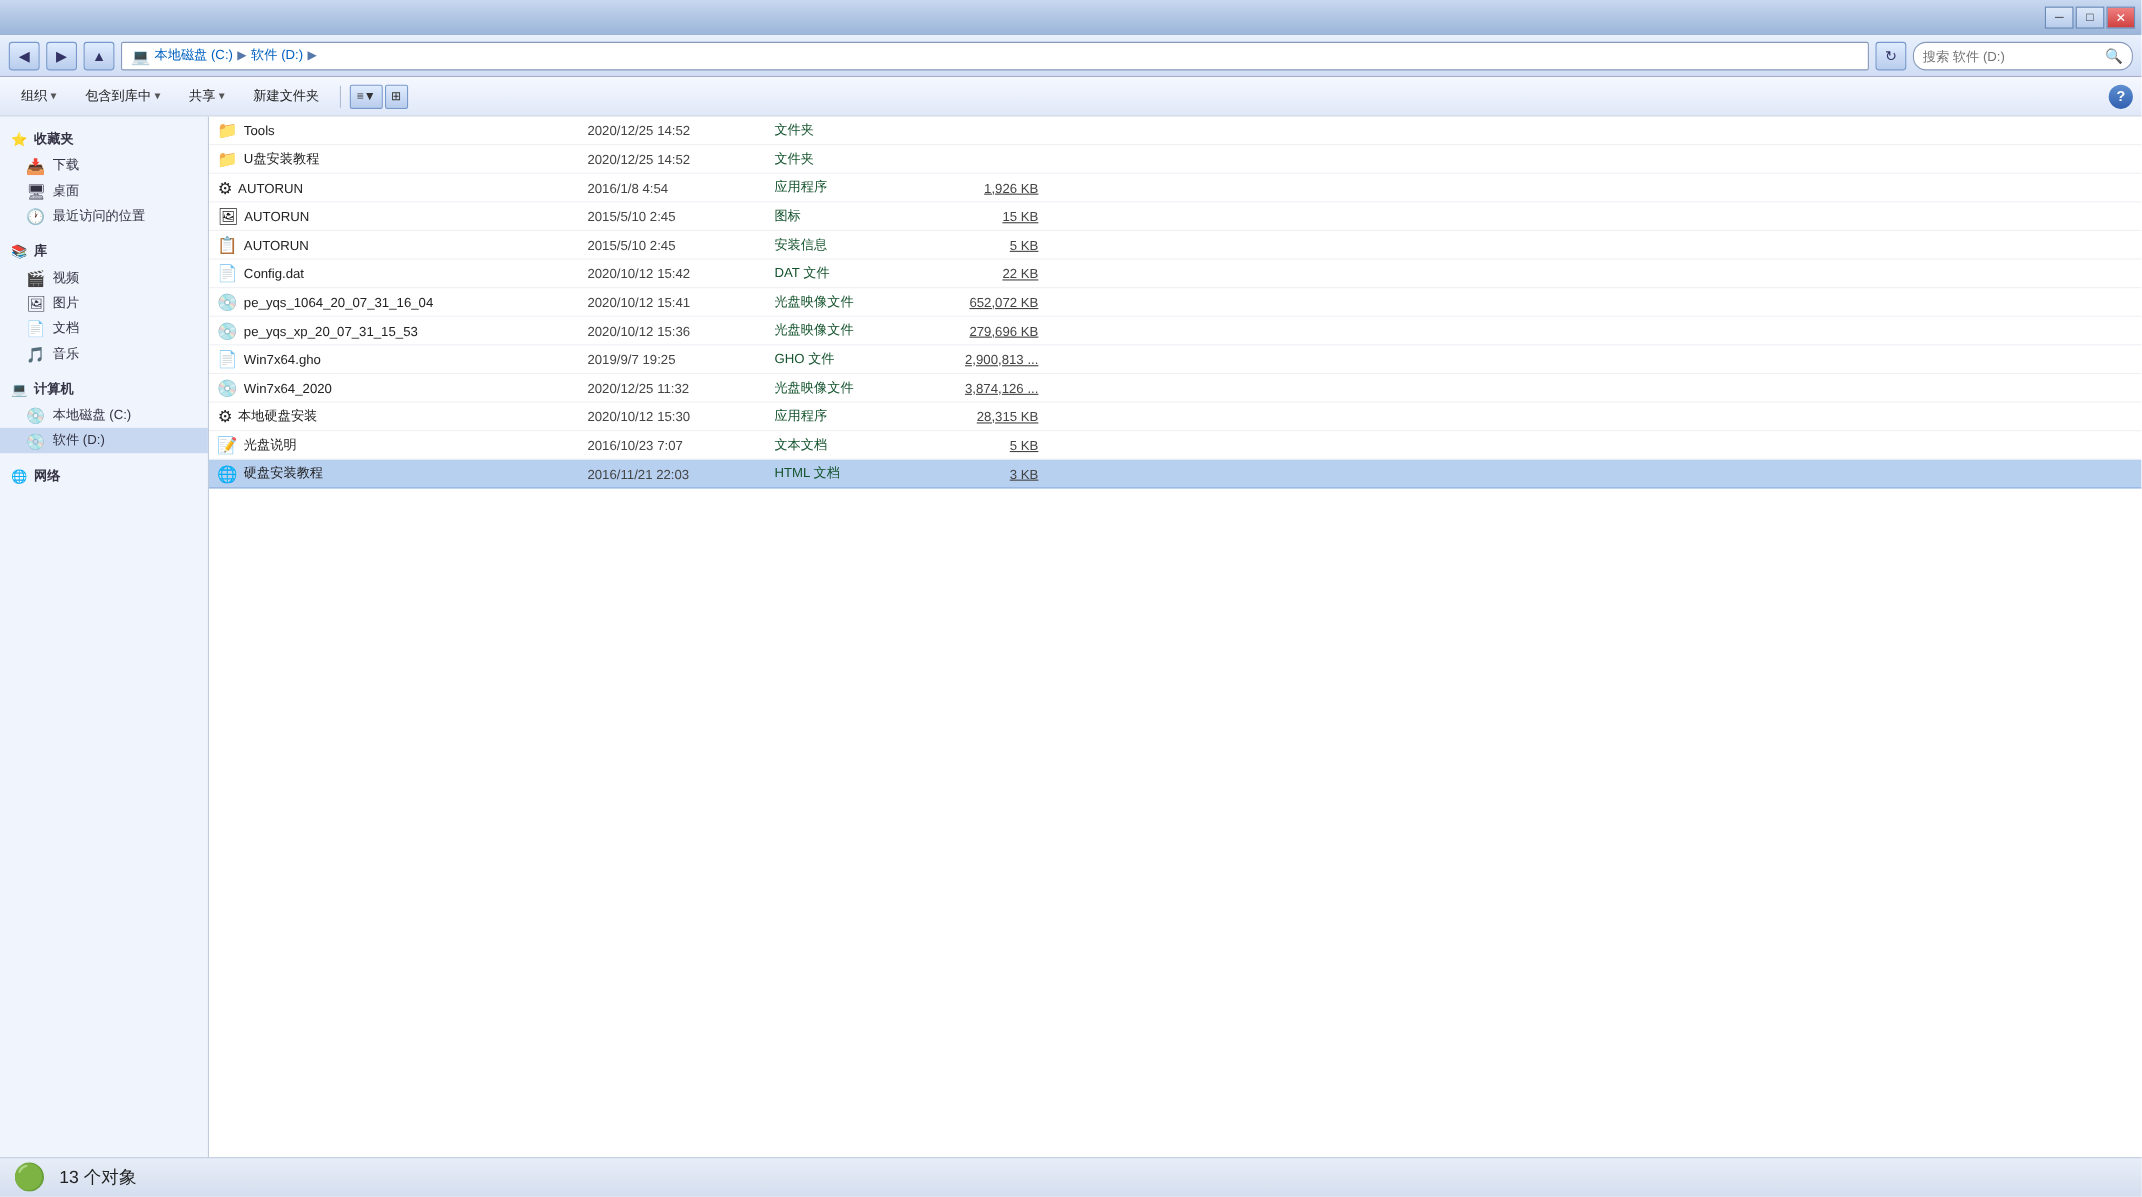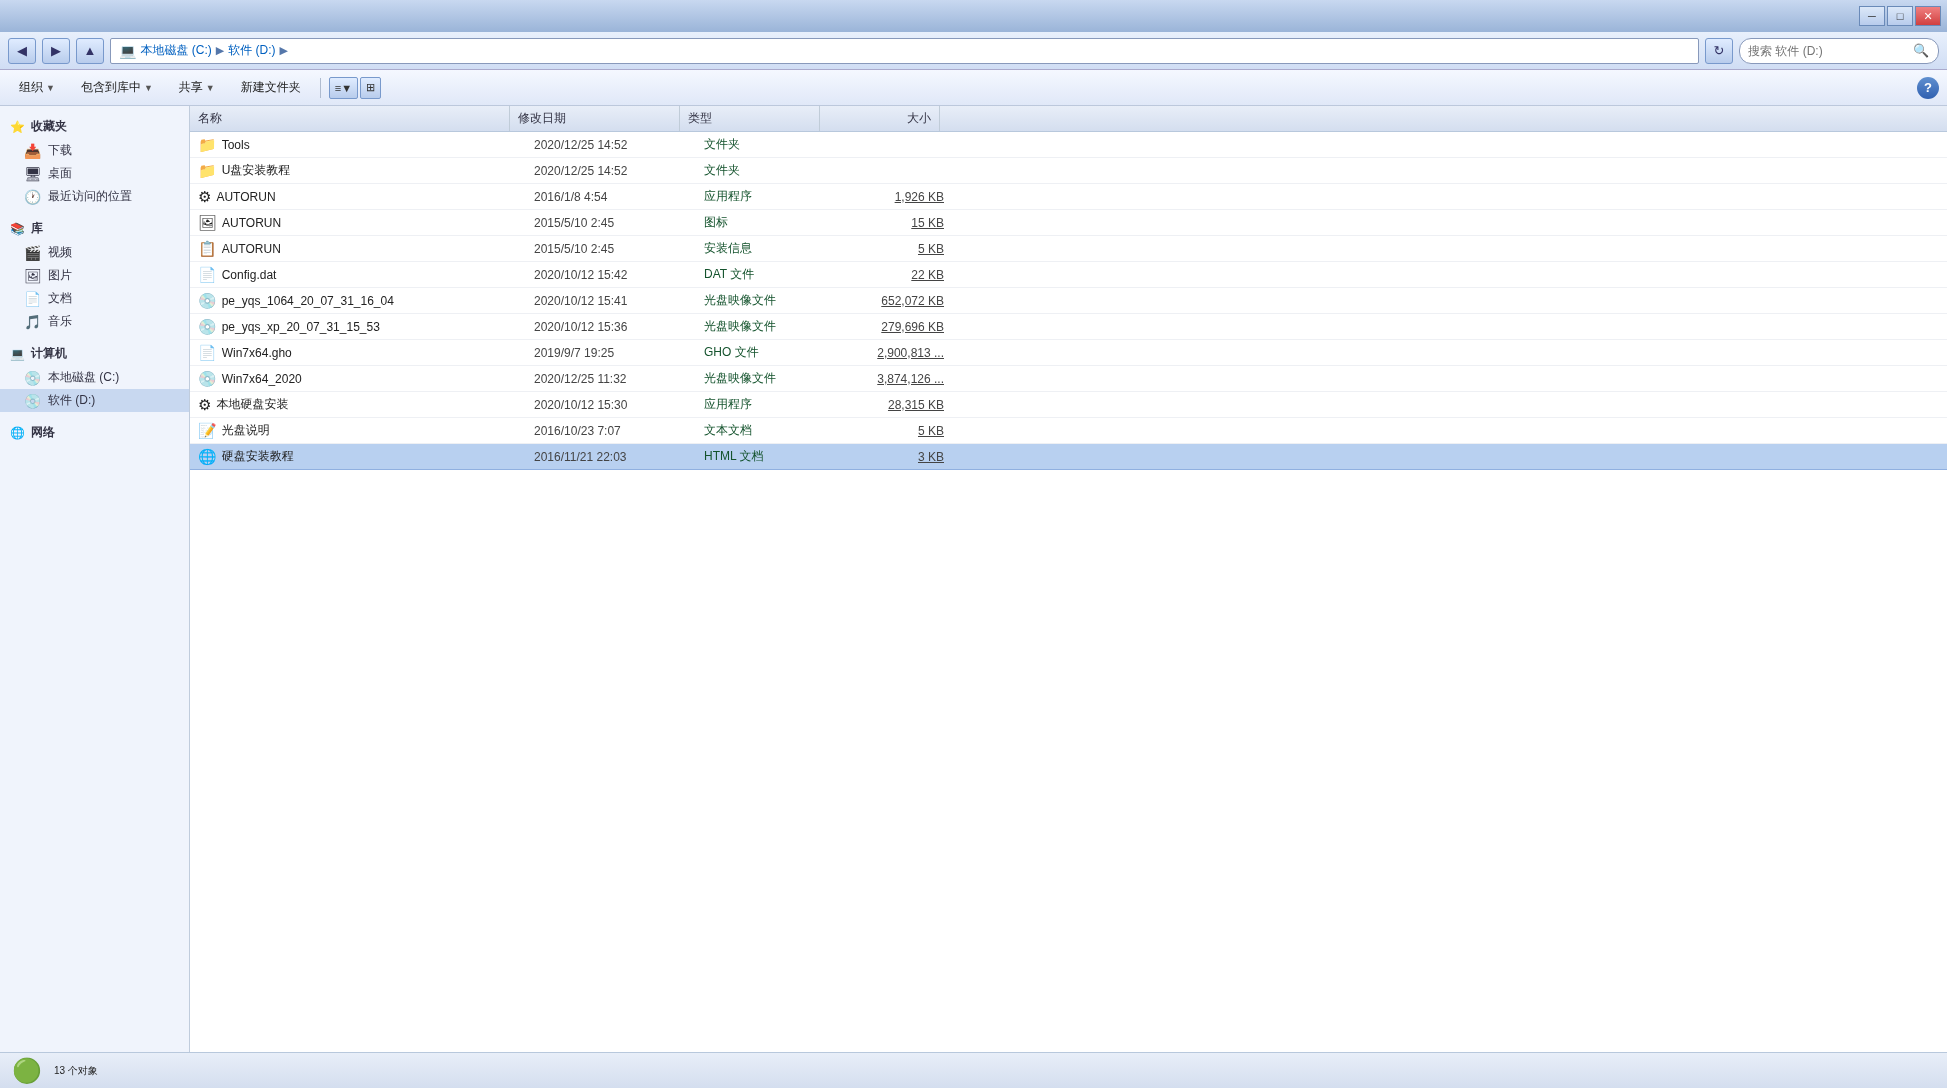--- a/index.html
+++ b/index.html
@@ -127,21 +127,21 @@
       gap: 4px;
     }
     .toolbar-btn {
       height: 28px;
       padding: 0 10px;
       background: transparent;
       border: 1px solid transparent;
       border-radius: 3px;
       cursor: pointer;
       font-size: 12px;
-      font-family: Liberation Serif, serif;
+      font-family: Liberation Mono, monospace;
       color: #222;
       display: flex;
       align-items: center;
       gap: 3px;
     }
     .toolbar-dropdown { font-size: 9px; color: #555; }
     .toolbar-sep {
       width: 1px;
       height: 20px;
       background: #b0bcd0;
@@ -284,21 +284,21 @@
       display: flex;
       align-items: center;
       padding: 0 12px;
       gap: 12px;
       position: absolute;
       bottom: 0;
       left: 0;
       right: 0;
     }
     .status-icon { font-size: 24px; }
-    .status-text { font-size: 10px; color: #222; }
+    .status-text { font-size: 16px; color: #222; }
   </style>
 </head>
 <body>
 
 <div class="title-bar">
   <div class="title-bar-buttons">
     <div class="title-btn">─</div>
     <div class="title-btn">□</div>
     <div class="title-btn close-btn">✕</div>
   </div>
@@ -410,26 +410,20 @@
     <div class="sidebar-section">
       <div class="sidebar-group-header">
         <span>🌐</span>
         <span>网络</span>
       </div>
     </div>
   </div>
 
   <div class="content-area">
 
-    <div class="file-list-header">
-      <div class="col-header col-name">名称</div>
-      <div class="col-header col-date">修改日期</div>
-      <div class="col-header col-type">类型</div>
-      <div class="col-header col-size">大小</div>
-    </div>
 
     <div id="file-list">
         <div class="file-row">
     <div class="file-col file-col-name">
       <span class="file-icon">📁</span>
       <span>Tools</span>
     </div>
     <div class="file-col file-col-date">2020/12/25 14:52</div>
     <div class="file-col file-col-type">文件夹</div>
     <div class="file-col file-col-size"></div>

